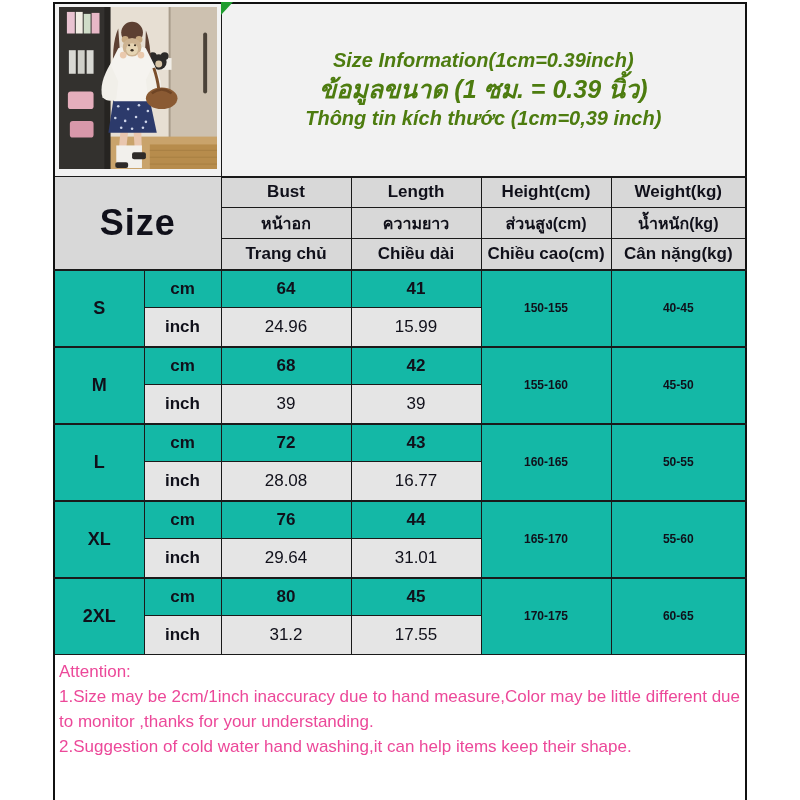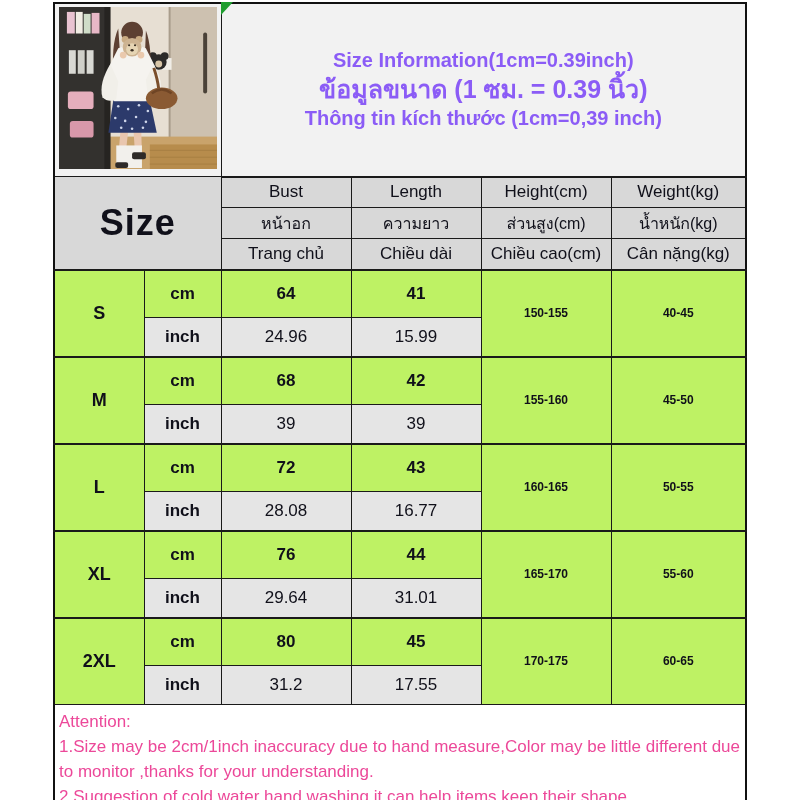--- a/index.html
+++ b/index.html
@@ -10,34 +10,34 @@
   .sheet { position: absolute; left: 53px; top: 2px; }
 
   table.size-table { border-collapse: collapse; table-layout: fixed; width: 692px; }
   table.size-table td { border: 1px solid #1a1a1a; overflow: hidden; }
   table.size-table { border: 2px solid #111; }
 
   
   .photo-cell { background: #f2f2f2; height: 170px; vertical-align: middle; text-align: center; padding: 3px 4px; }
   .photo-frame { width: 158px; height: 162px; display: inline-block; }
   .title-cell { background: #f2f2f2; text-align: center; vertical-align: middle; border-bottom: 2px solid #1a1a1a !important; }
-  .title-line { font-weight: bold; font-size: 20px; line-height: 29px; color: #8b5cf6; }
+  .title-line { font-weight: bold; font-size: 20px; line-height: 29px; color: #4d7c0f; font-style: italic; }
   .title-line.th { font-size: 25px; }
 
   
   .size-cell { background: #d8d8d8; text-align: center; vertical-align: middle; font-weight: bold; font-size: 36px; letter-spacing: 1px; }
-  td.head { background: #d8d8d8; text-align: center; vertical-align: middle; font-weight: normal; font-size: 17px; height: 31px; }
+  td.head { background: #d8d8d8; text-align: center; vertical-align: middle; font-weight: bold; font-size: 17px; height: 31px; }
   td.head.th { font-size: 16px; margin-left: 28px; }
   tr.hdr-last td { border-bottom: 2px solid #1a1a1a; }
 
   
   td.size-label { background: #d8d8d8; text-align: center; vertical-align: middle; font-weight: bold; font-size: 18px; }
   td.unit { text-align: center; vertical-align: middle; font-weight: bold; font-size: 17px; }
   td.val { text-align: center; vertical-align: middle; font-size: 17px; }
-  tr.cm-row td { background: #bef264; height: 48px; border-top: 2px solid #1a1a1a; }
+  tr.cm-row td { background: #14b8a6; height: 38px; border-top: 2px solid #1a1a1a; }
   tr.inch-row td { background: #e5e5e5; height: 39px; }
   td.merged { background: #f1f1f1; text-align: center; vertical-align: middle; font-weight: bold; font-size: 12px; }
   tr.cm-row td.val, td.merged { font-weight: bold; }
   tr.inch-row td.val { font-weight: normal; }
 
   
   td.note-cell { background: #ffffff; height: 152px; vertical-align: top; padding: 4px 4px 0 4px; border-top: 2px solid #1a1a1a; }
   .note-text { font-size: 17px; line-height: 25px; color: #ec4899; }
 
   

